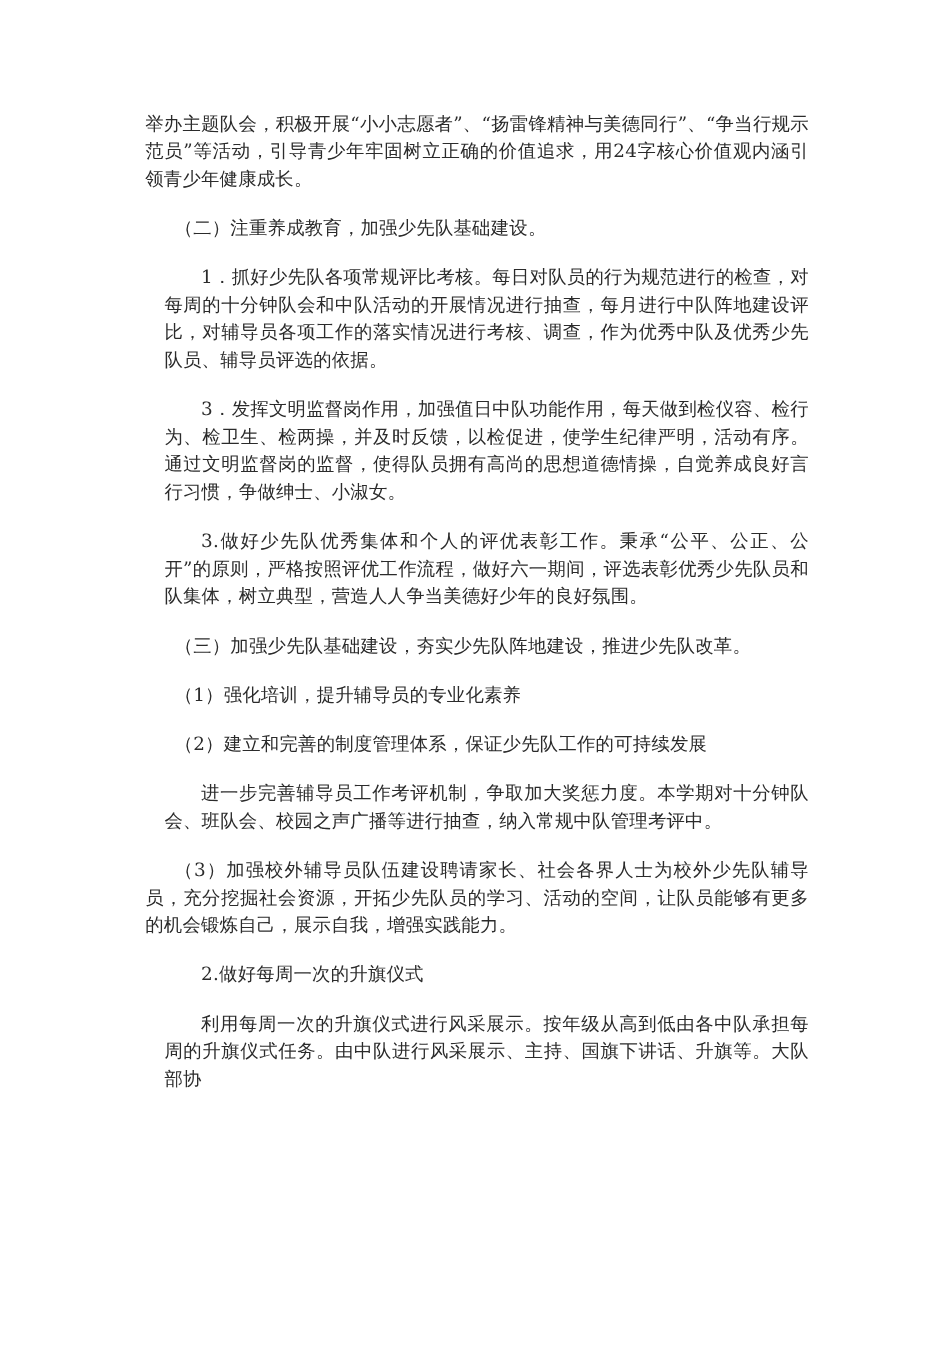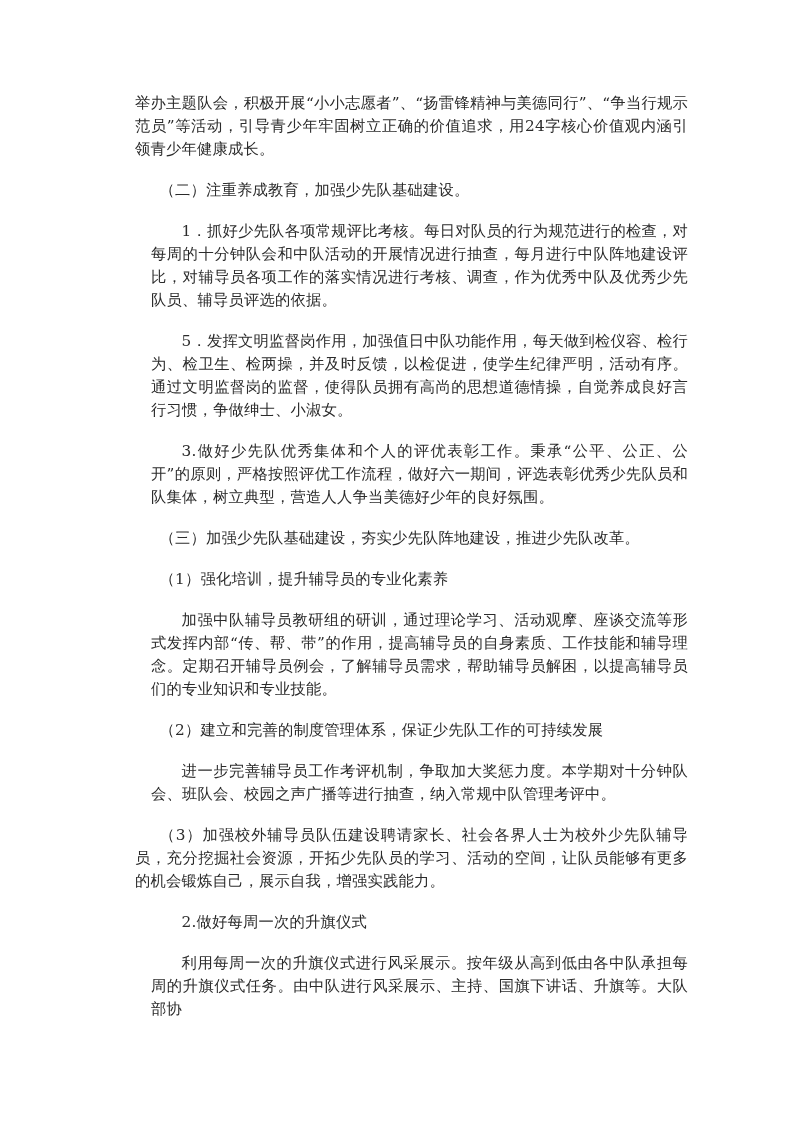--- a/index.html
+++ b/index.html
@@ -10,21 +10,21 @@
     body {
       width: 793px;
       height: 1122px;
       position: relative;
       overflow: hidden;
       font-family: "DejaVu Serif", "Liberation Serif", serif;
       color: #2b2b2b;
     }
     .page {
       position: absolute;
-      left: 135px;
+      left: 121px;
       top: 92px;
       width: 553px;
     }
     .para {
       font-size: 15.3px;
       line-height: 23px;
       margin: 0 0 18px 0;
       text-align: justify;
       text-justify: inter-character;
       letter-spacing: 0.2px;
@@ -38,23 +38,22 @@
       text-indent: 1.6em;
     }
   </style>
 </head>
 <body>
 
 <div class="page">
   <p class="para">举办主题队会，积极开展“小小志愿者”、“扬雷锋精神与美德同行”、“争当行规示范员”等活动，引导青少年牢固树立正确的价值追求，用24字核心价值观内涵引领青少年健康成长。</p>
   <p class="para heading">（二）注重养成教育，加强少先队基础建设。</p>
   <p class="para indent">1．抓好少先队各项常规评比考核。每日对队员的行为规范进行的检查，对每周的十分钟队会和中队活动的开展情况进行抽查，每月进行中队阵地建设评比，对辅导员各项工作的落实情况进行考核、调查，作为优秀中队及优秀少先队员、辅导员评选的依据。</p>
-  <p class="para indent">5．发挥文明监督岗作用，加强值日中队功能作用，每天做到检仪容、检行为、检卫生、检两操，并及时反馈，以检促进，使学生纪律严明，活动有序。通过文明监督岗的监督，使得队员拥有高尚的思想道德情操，自觉养成良好言行习惯，争做绅士、小淑女。</p>
+  <p class="para indent">3．发挥文明监督岗作用，加强值日中队功能作用，每天做到检仪容、检行为、检卫生、检两操，并及时反馈，以检促进，使学生纪律严明，活动有序。通过文明监督岗的监督，使得队员拥有高尚的思想道德情操，自觉养成良好言行习惯，争做绅士、小淑女。</p>
   <p class="para indent">3.做好少先队优秀集体和个人的评优表彰工作。秉承“公平、公正、公开”的原则，严格按照评优工作流程，做好六一期间，评选表彰优秀少先队员和队集体，树立典型，营造人人争当美德好少年的良好氛围。</p>
   <p class="para heading">（三）加强少先队基础建设，夯实少先队阵地建设，推进少先队改革。</p>
   <p class="para heading">（1）强化培训，提升辅导员的专业化素养</p>
-  <p class="para indent">加强中队辅导员教研组的研训，通过理论学习、活动观摩、座谈交流等形式发挥内部“传、帮、带”的作用，提高辅导员的自身素质、工作技能和辅导理念。定期召开辅导员例会，了解辅导员需求，帮助辅导员解困，以提高辅导员们的专业知识和专业技能。</p>
   <p class="para heading">（2）建立和完善的制度管理体系，保证少先队工作的可持续发展</p>
   <p class="para indent">进一步完善辅导员工作考评机制，争取加大奖惩力度。本学期对十分钟队会、班队会、校园之声广播等进行抽查，纳入常规中队管理考评中。</p>
   <p class="para heading">（3）加强校外辅导员队伍建设聘请家长、社会各界人士为校外少先队辅导员，充分挖掘社会资源，开拓少先队员的学习、活动的空间，让队员能够有更多的机会锻炼自己，展示自我，增强实践能力。</p>
   <p class="para indent">2.做好每周一次的升旗仪式</p>
   <p class="para indent">利用每周一次的升旗仪式进行风采展示。按年级从高到低由各中队承担每周的升旗仪式任务。由中队进行风采展示、主持、国旗下讲话、升旗等。大队部协</p>
 </div>
 
 </body></html>

